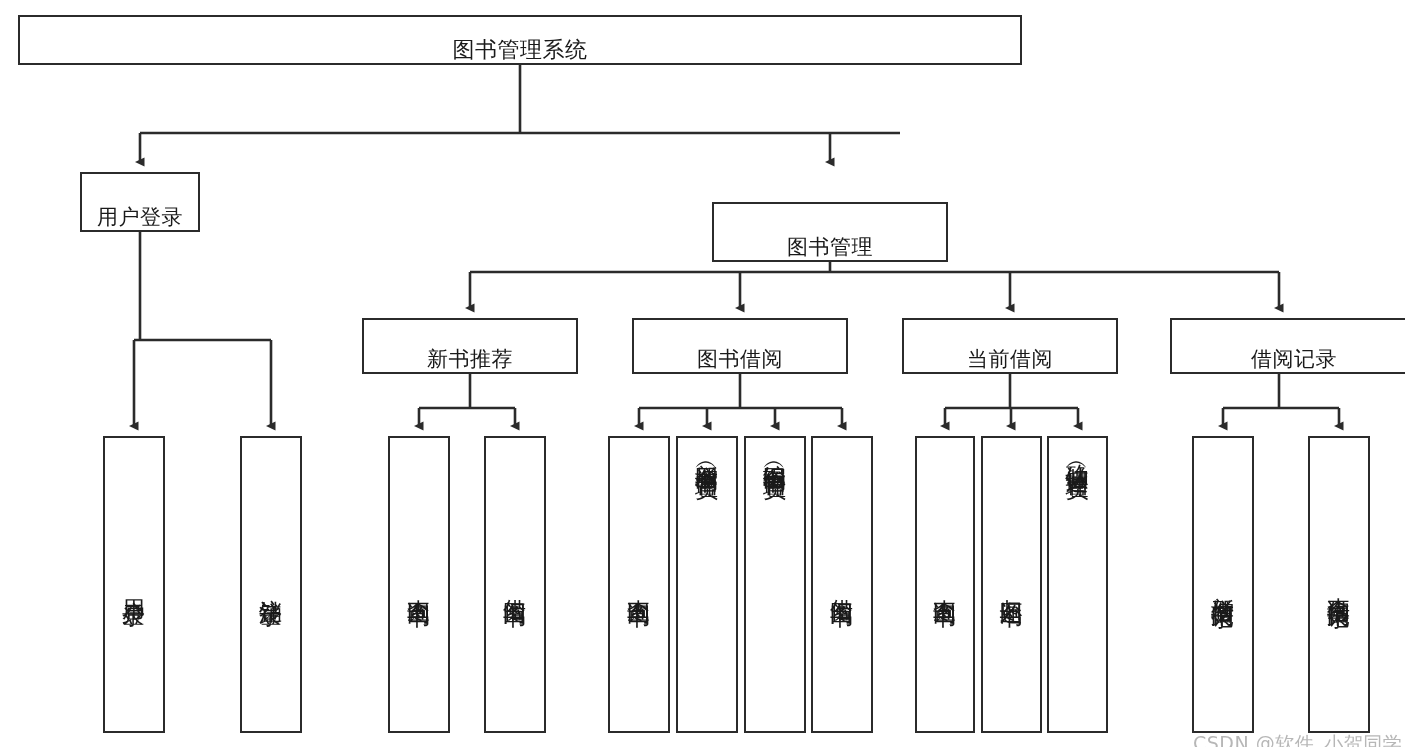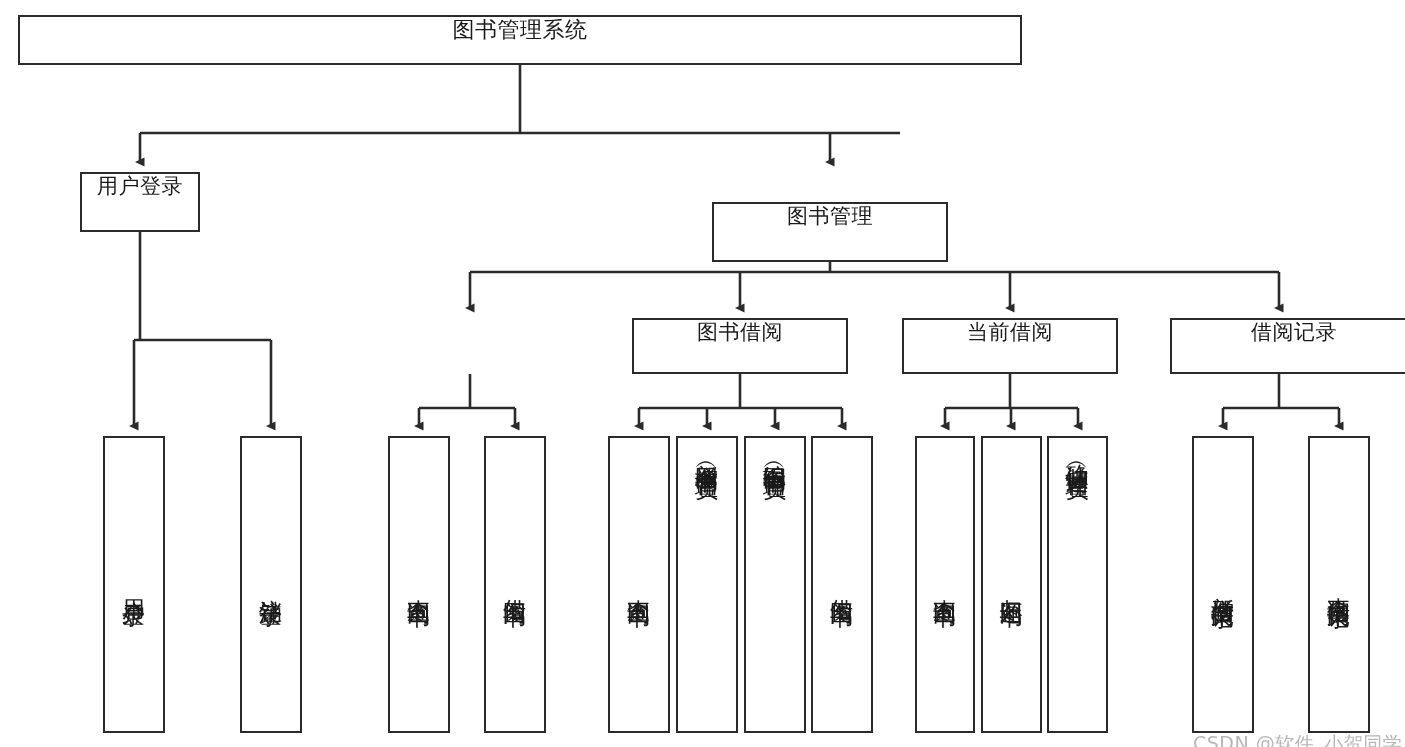--- a/index.html
+++ b/index.html
@@ -24,21 +24,21 @@
     width: 1405px;
     height: 747px;
     pointer-events: none;
   }
   .node {
     position: absolute;
     box-sizing: border-box;
     background: #ffffff;
     border: 2px solid #2b2b2b;
     display: flex;
-    align-items: flex-start;
+    align-items: flex-end;
     justify-content: center;
     color: #1a1a1a;
   }
   .node .lbl {
     display: block;
     text-align: center;
     line-height: 1.18;
     letter-spacing: 0.5px;
   }
   
@@ -134,20 +134,23 @@
     <span class="lbl">图书管理系统</span>
   </div>
 
   <div class="node horiz" style="left: 80px; top: 172px; width: 120px; height: 60px;">
     <span class="lbl">用户登录</span>
   </div>
   <div class="node horiz" style="left: 712px; top: 172px; width: 236px; height: 60px; margin-top: 30px;">
     <span class="lbl">图书管理</span>
   </div>
 
+  <div class="node horiz" style="left: 362px; top: 318px; width: 216px; height: 56px;">
+    <span class="lbl">新书推荐</span>
+  </div>
   <div class="node horiz" style="left: 902px; top: 318px; width: 216px; height: 56px;">
     <span class="lbl">当前借阅</span>
   </div>
   <div class="node horiz" style="left: 632px; top: 318px; width: 216px; height: 56px;">
     <span class="lbl">图书借阅</span>
   </div>
   <div class="node horiz" style="left: 1170px; top: 318px; width: 248px; height: 56px;">
     <span class="lbl">借阅记录</span>
   </div>
 

